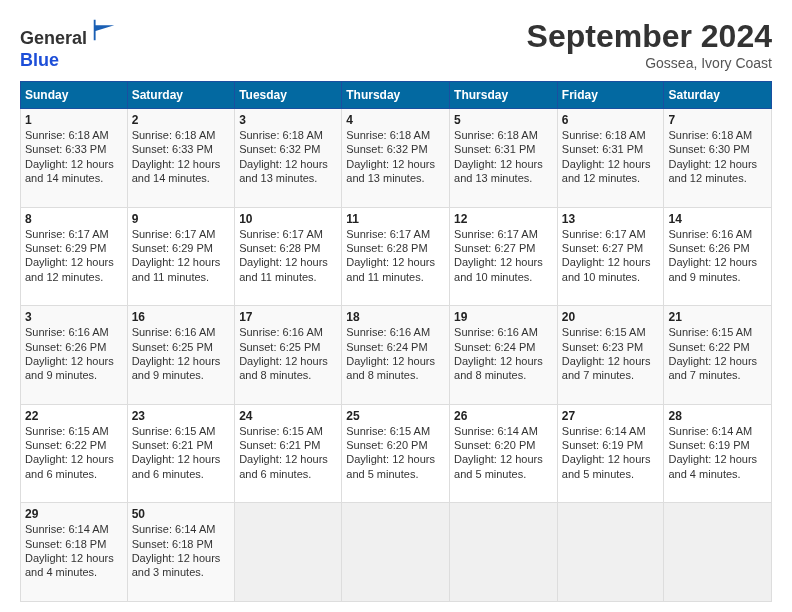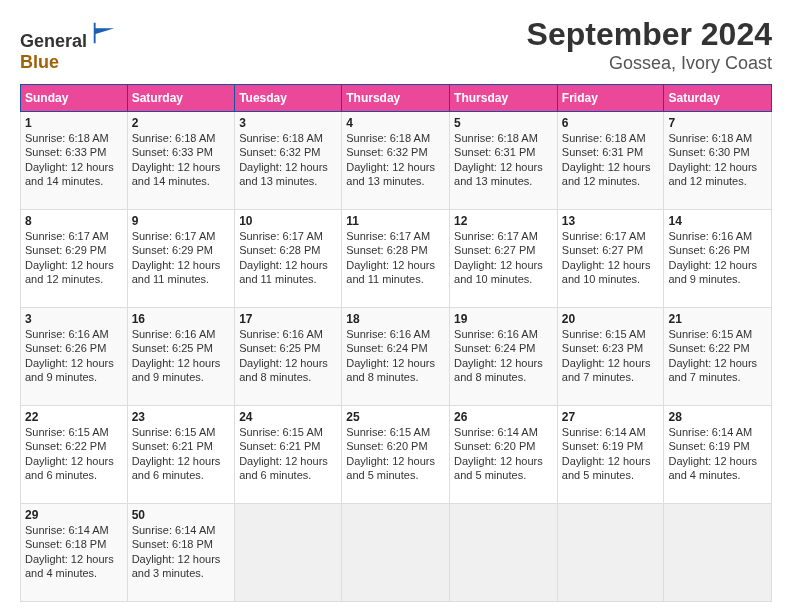--- a/index.html
+++ b/index.html
@@ -27,46 +27,46 @@
     .logo {
       display: flex;
       align-items: center;
     }
     .logo-text {
       font-size: 18px;
       font-weight: bold;
       line-height: 1.2;
     }
     .logo-general { color: #333; }
-    .logo-blue { color: #a16207; }
+    .logo-blue { color: #1d4ed8; }
     .logo-icon {
       width: 28px;
       height: 28px;
       margin-left: 3px;
     }
     .title-area {
       text-align: right;
     }
     .month-title {
       font-size: 32px;
       font-weight: bold;
       color: #333;
     }
     .location {
-      font-size: 18px;
+      font-size: 14px;
       color: #555;
     }
     .calendar {
       width: 100%;
       border-collapse: collapse;
       flex: 1;
       font-size: 10px;
     }
     .calendar thead tr {
-      background-color: #ec4899;
+      background-color: #0369a1;
     }
     .calendar thead th {
       color: #fff;
       font-size: 12px;
       font-weight: bold;
       padding: 6px 4px;
       border: 1px solid #1a4fa0;
       text-align: left;
     }
     .calendar tbody tr {

